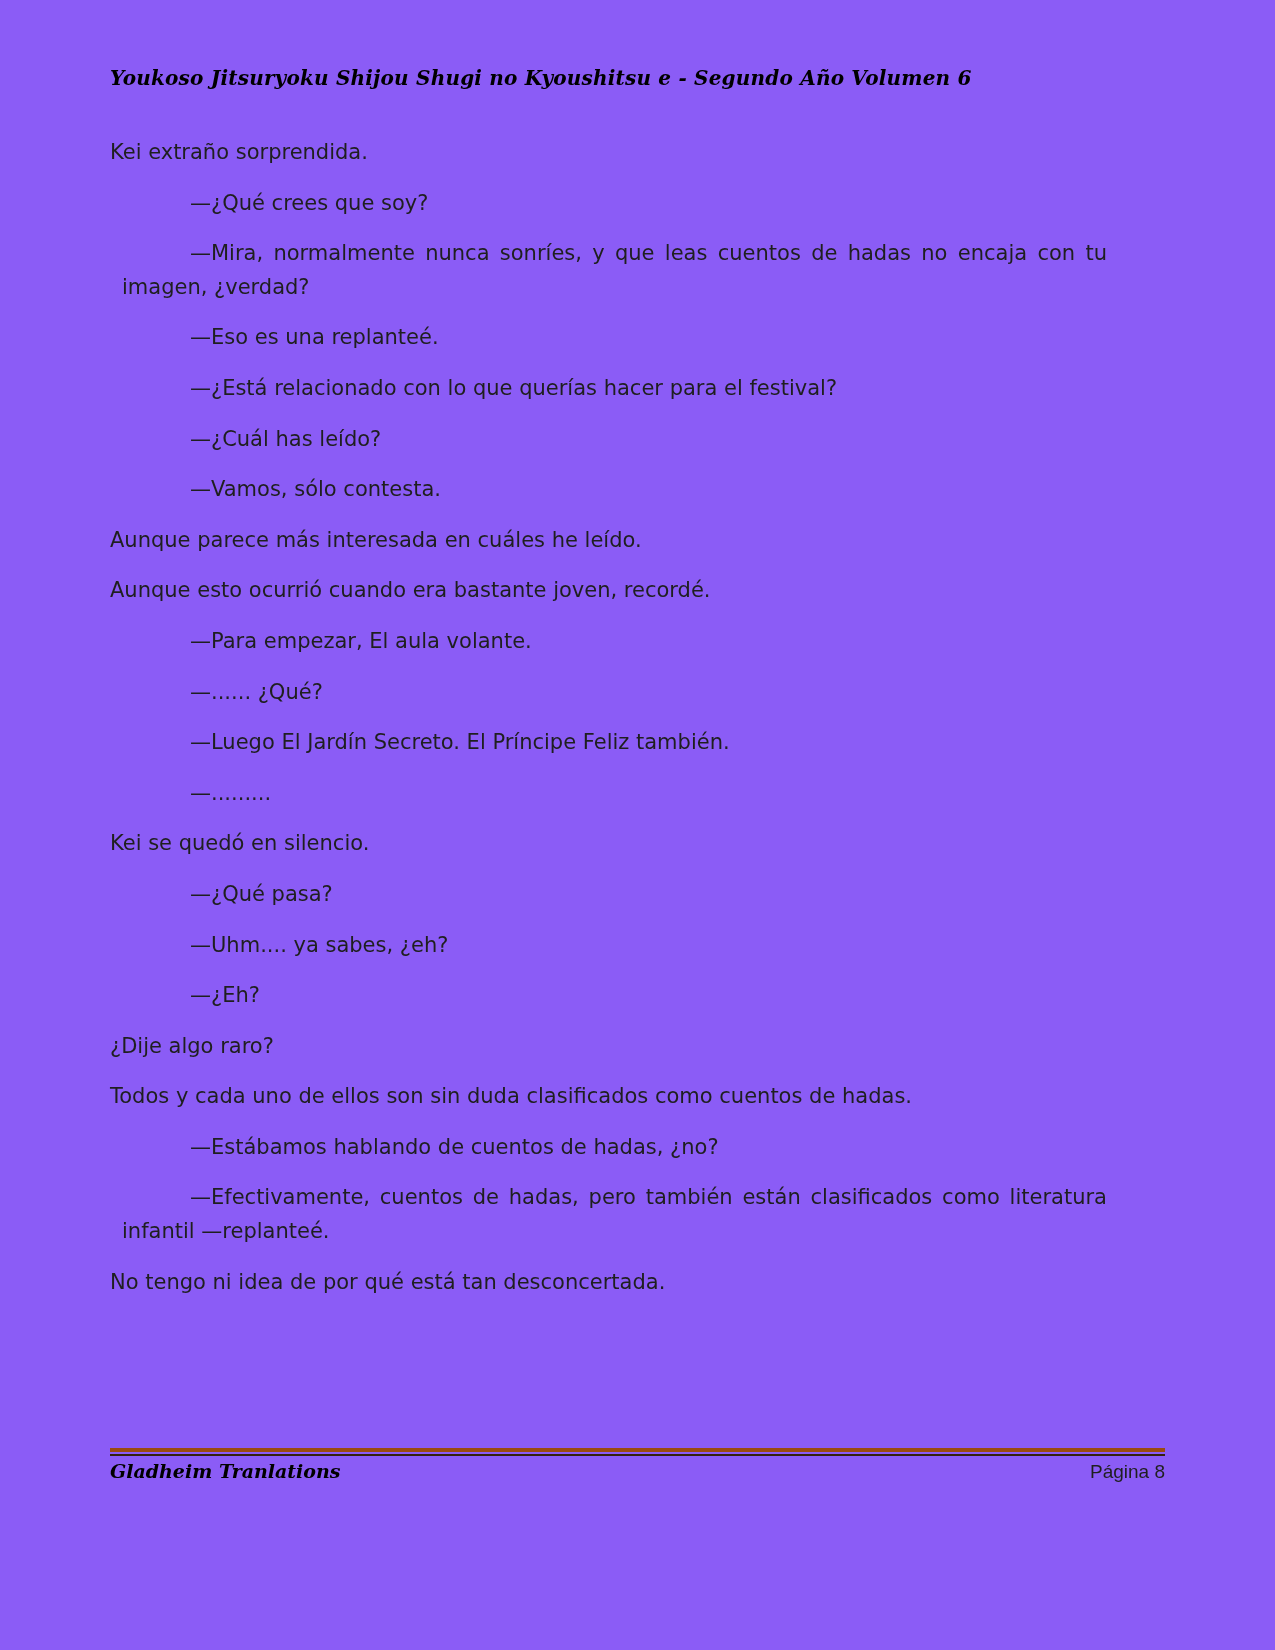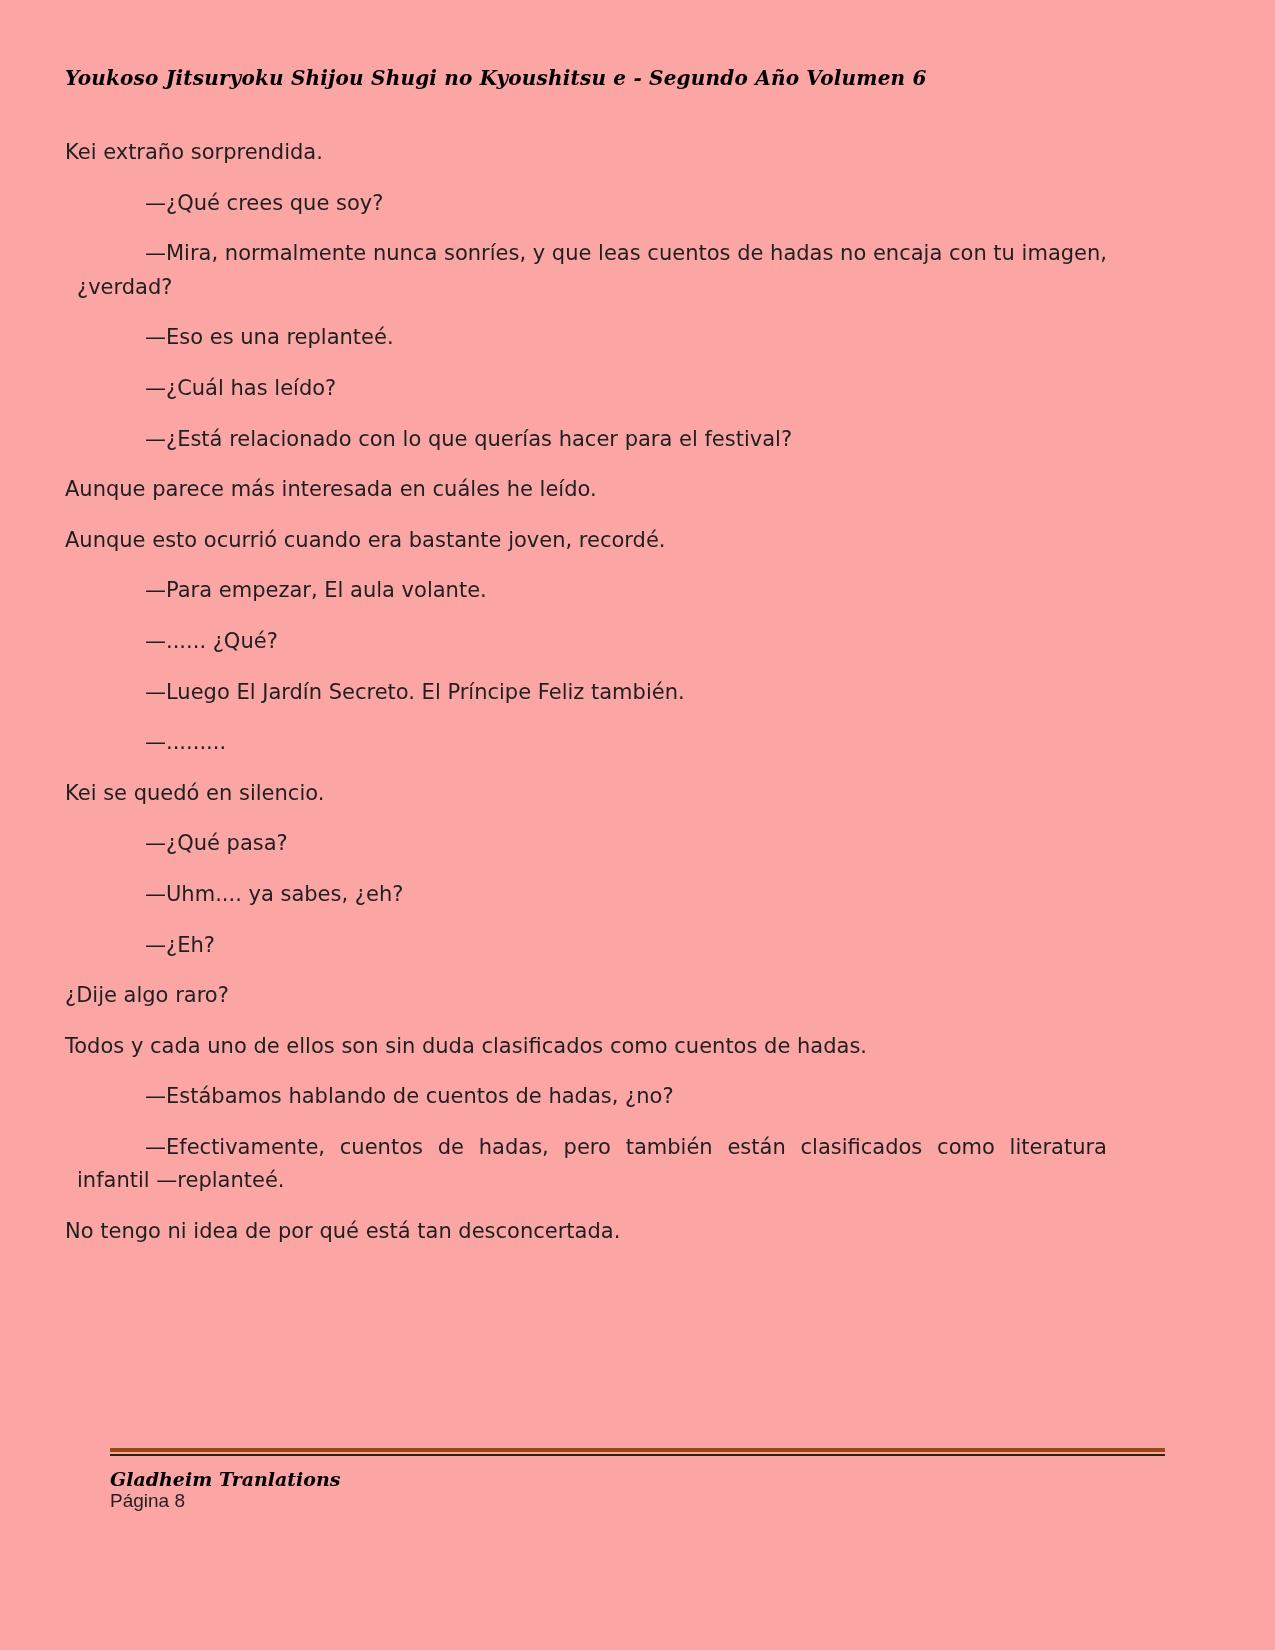--- a/index.html
+++ b/index.html
@@ -5,23 +5,23 @@
   html, body {
     margin: 0;
     padding: 0;
     background: #ffffff;
   }
   .page {
     position: relative;
     width: 1275px;
     height: 1650px;
     margin: 0 auto;
-    background: #fca5a5;
+    background: #8b5cf6;
     box-sizing: border-box;
-    padding: 66px 168px 0 65px;
+    padding: 66px 168px 0 110px;
     overflow: hidden;
     color: #1f1f1f;
   }
   .doc-header {
     font-family: "DejaVu Serif", serif;
     font-style: italic;
     font-weight: bold;
     font-size: 20px;
     letter-spacing: 0.2px;
     color: #000000;
@@ -51,24 +51,23 @@
     height: 4px;
     background: #9a4a10;
   }
   .footer-rule .thin {
     height: 2px;
     background: #35200e;
     margin-top: 2px;
   }
   .footer-row {
     display: flex;
-    justify-content: flex-end;
+    justify-content: space-between;
     align-items: baseline;
-    margin-top: 12px;
-    flex-direction: column;
+    margin-top: 4px;
   }
   .footer-credit {
     font-family: "DejaVu Serif", serif;
     font-style: italic;
     font-weight: bold;
     font-size: 19px;
     color: #000000;
   }
   .footer-page {
     font-family: "Liberation Sans", sans-serif;
@@ -83,22 +82,23 @@
 
   <header class="doc-header">
     <span>Youkoso Jitsuryoku Shijou Shugi no Kyoushitsu e - Segundo Año Volumen 6</span>
   </header>
 
   <main class="doc-body" id="body-container">
       <p class="para">Kei extraño sorprendida.</p>
       <p class="para indent">—¿Qué crees que soy?</p>
       <p class="para indent">—Mira, normalmente nunca sonríes, y que leas cuentos de hadas no encaja con tu imagen, ¿verdad?</p>
       <p class="para indent">—Eso es una replanteé.</p>
+      <p class="para indent">—¿Está relacionado con lo que querías hacer para el festival?</p>
       <p class="para indent">—¿Cuál has leído?</p>
-      <p class="para indent">—¿Está relacionado con lo que querías hacer para el festival?</p>
+      <p class="para indent">—Vamos, sólo contesta.</p>
       <p class="para">Aunque parece más interesada en cuáles he leído.</p>
       <p class="para">Aunque esto ocurrió cuando era bastante joven, recordé.</p>
       <p class="para indent">—Para empezar, El aula volante.</p>
       <p class="para indent">—...... ¿Qué?</p>
       <p class="para indent">—Luego El Jardín Secreto. El Príncipe Feliz también.</p>
       <p class="para indent">—.........</p>
       <p class="para">Kei se quedó en silencio.</p>
       <p class="para indent">—¿Qué pasa?</p>
       <p class="para indent">—Uhm.... ya sabes, ¿eh?</p>
       <p class="para indent">—¿Eh?</p>

